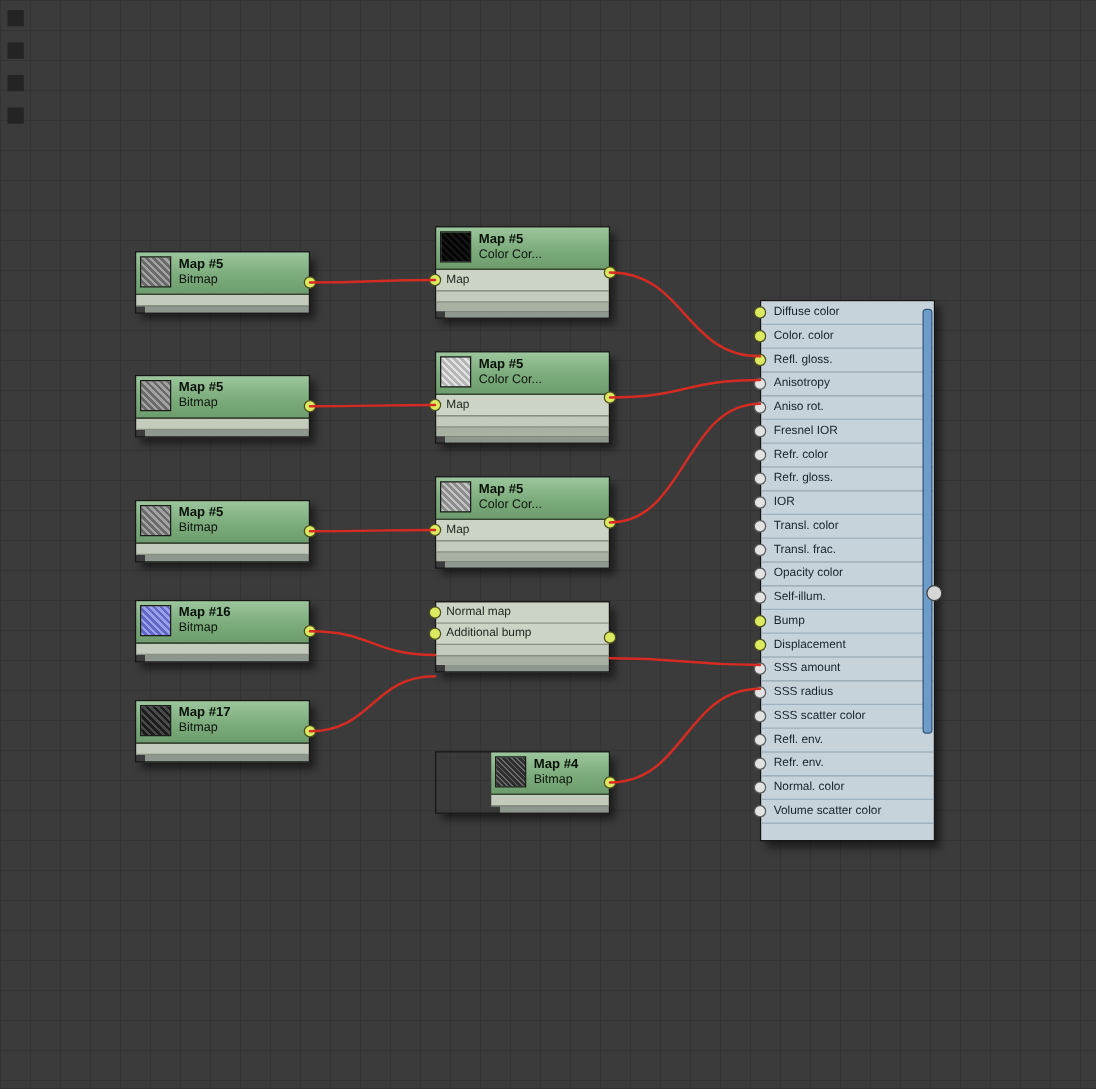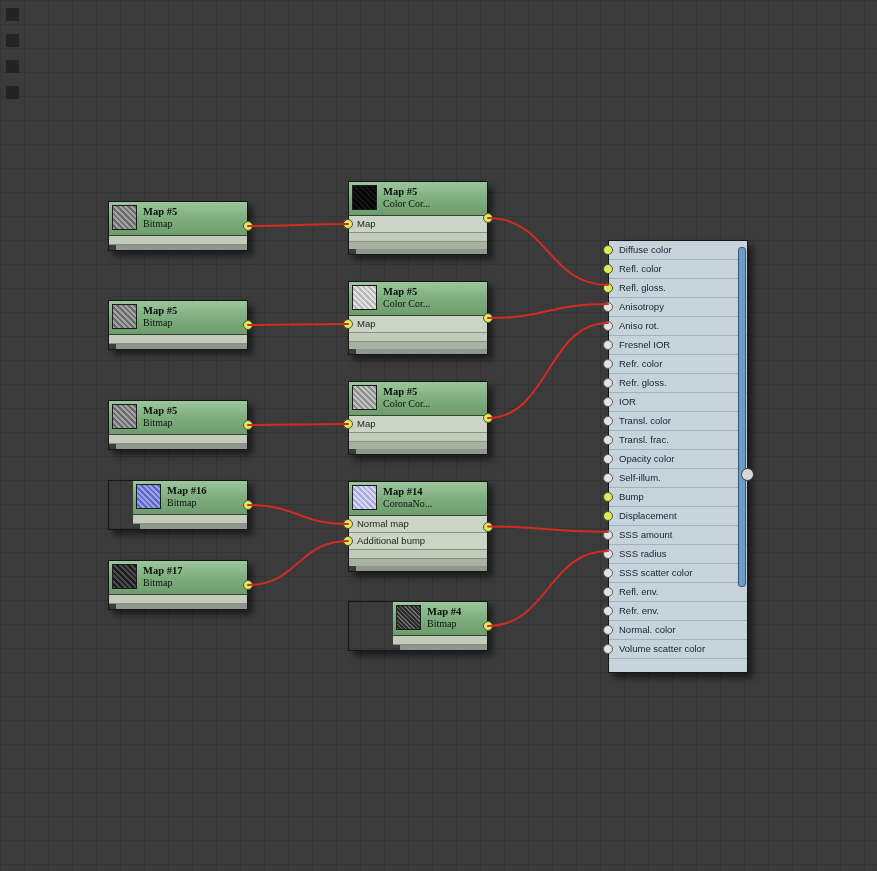--- a/index.html
+++ b/index.html
@@ -10,21 +10,21 @@
                      linear-gradient(90deg,#343434 1px,transparent 1px);
     background-size:24px 24px;
     font-family:"Liberation Sans",sans-serif;
     -webkit-user-select:none;user-select:none;
   }
   .marker{position:absolute;width:13px;height:13px;background:#242424;}
 
   .node{position:absolute;border:1px solid #161616;box-shadow:5px 5px 6px rgba(0,0,0,0.5);box-sizing:border-box;}
 
   
-  .map-header{position:relative;height:33px;background:linear-gradient(180deg,#9cc69c 0%,#7cab7c 55%,#6d9c6d 100%);border-bottom:1px solid #35452f;font-family:Liberation Serif, serif;}
+  .map-header{position:relative;height:33px;background:linear-gradient(180deg,#9cc69c 0%,#7cab7c 55%,#6d9c6d 100%);border-bottom:1px solid #35452f;}
   .thumb{position:absolute;left:3px;top:3px;width:25px;height:25px;border:1px solid #1c1c1c;box-sizing:border-box;}
   .titles{margin-left:34px;overflow:hidden;white-space:nowrap;}
   .map-title{font-weight:bold;font-size:10.5px;line-height:13px;color:#081008;padding-top:3px;}
   .map-sub{font-size:10px;line-height:12px;color:#0c140c;}
   .map-slot-row{position:relative;height:16px;line-height:16px;background:#ccd4c6;border-bottom:1px solid #87917f;font-size:9.5px;color:#202820;padding-left:8px;white-space:nowrap;}
   .map-strip{height:8px;background:#c3cbbd;border-bottom:1px solid #87917f;}
   .map-strip2{height:7px;background:#a9b1a3;}
   .map-footer{height:5px;background:linear-gradient(90deg,rgba(0,0,0,0) 0,rgba(0,0,0,0) 7px,#8d978d 7px);}
 
   
@@ -93,21 +93,21 @@
         <div class="thumb thumb-noise-gray"></div>
         <div class="titles">
           <div class="map-title">Map #5</div>
           <div class="map-sub">Bitmap</div>
         </div>
       </div>
       <div class="map-strip"></div>
       <div class="map-footer"></div>
       <div class="socket out"></div>
     </div>
-    <div class="node" style="left: 108px; top: 480px; width: 140px; padding-left: 24px;">
+    <div class="node" style="left: 108px; top: 480px; width: 140px;">
       <div class="map-header">
         <div class="thumb thumb-noise-blue"></div>
         <div class="titles">
           <div class="map-title">Map #16</div>
           <div class="map-sub">Bitmap</div>
         </div>
       </div>
       <div class="map-strip"></div>
       <div class="map-footer"></div>
       <div class="socket out"></div>
@@ -160,27 +160,20 @@
           <div class="map-sub">Color Cor...</div>
         </div>
       </div>
       <div class="map-slot-row"><div class="socket in"></div><span>Map</span></div>
       <div class="map-strip"></div>
       <div class="map-strip2"></div>
       <div class="map-footer"></div>
       <div class="socket out"></div>
     </div>
     <div class="node" style="left: 348px; top: 481px; width: 140px;">
-      <div class="map-header">
-        <div class="thumb thumb-noise-lavender"></div>
-        <div class="titles">
-          <div class="map-title">Map #14</div>
-          <div class="map-sub">CoronaNo...</div>
-        </div>
-      </div>
       <div class="map-slot-row"><div class="socket in"></div><span>Normal map</span></div>
       <div class="map-slot-row"><div class="socket in"></div><span>Additional bump</span></div>
       <div class="map-strip"></div>
       <div class="map-strip2"></div>
       <div class="map-footer"></div>
       <div class="socket out"></div>
     </div>
     <div class="node" style="left: 348px; top: 601px; width: 140px; padding-left: 44px;">
       <div class="map-header">
         <div class="thumb thumb-noise-fine"></div>
@@ -188,21 +181,21 @@
           <div class="map-title">Map #4</div>
           <div class="map-sub">Bitmap</div>
         </div>
       </div>
       <div class="map-strip"></div>
       <div class="map-footer"></div>
       <div class="socket out"></div>
     </div>
     <div class="node" style="left: 608px; top: 240px; width: 140px;">
       <div class="mtl-row"><div class="socket in"></div><span>Diffuse color</span></div>
-      <div class="mtl-row"><div class="socket in"></div><span>Refl. color</span></div>
+      <div class="mtl-row"><div class="socket in"></div><span>Color. color</span></div>
       <div class="mtl-row"><div class="socket in"></div><span>Refl. gloss.</span></div>
       <div class="mtl-row"><div class="socket in plain"></div><span>Anisotropy</span></div>
       <div class="mtl-row"><div class="socket in plain"></div><span>Aniso rot.</span></div>
       <div class="mtl-row"><div class="socket in plain"></div><span>Fresnel IOR</span></div>
       <div class="mtl-row"><div class="socket in plain"></div><span>Refr. color</span></div>
       <div class="mtl-row"><div class="socket in plain"></div><span>Refr. gloss.</span></div>
       <div class="mtl-row"><div class="socket in plain"></div><span>IOR</span></div>
       <div class="mtl-row"><div class="socket in plain"></div><span>Transl. color</span></div>
       <div class="mtl-row"><div class="socket in plain"></div><span>Transl. frac.</span></div>
       <div class="mtl-row"><div class="socket in plain"></div><span>Opacity color</span></div>

